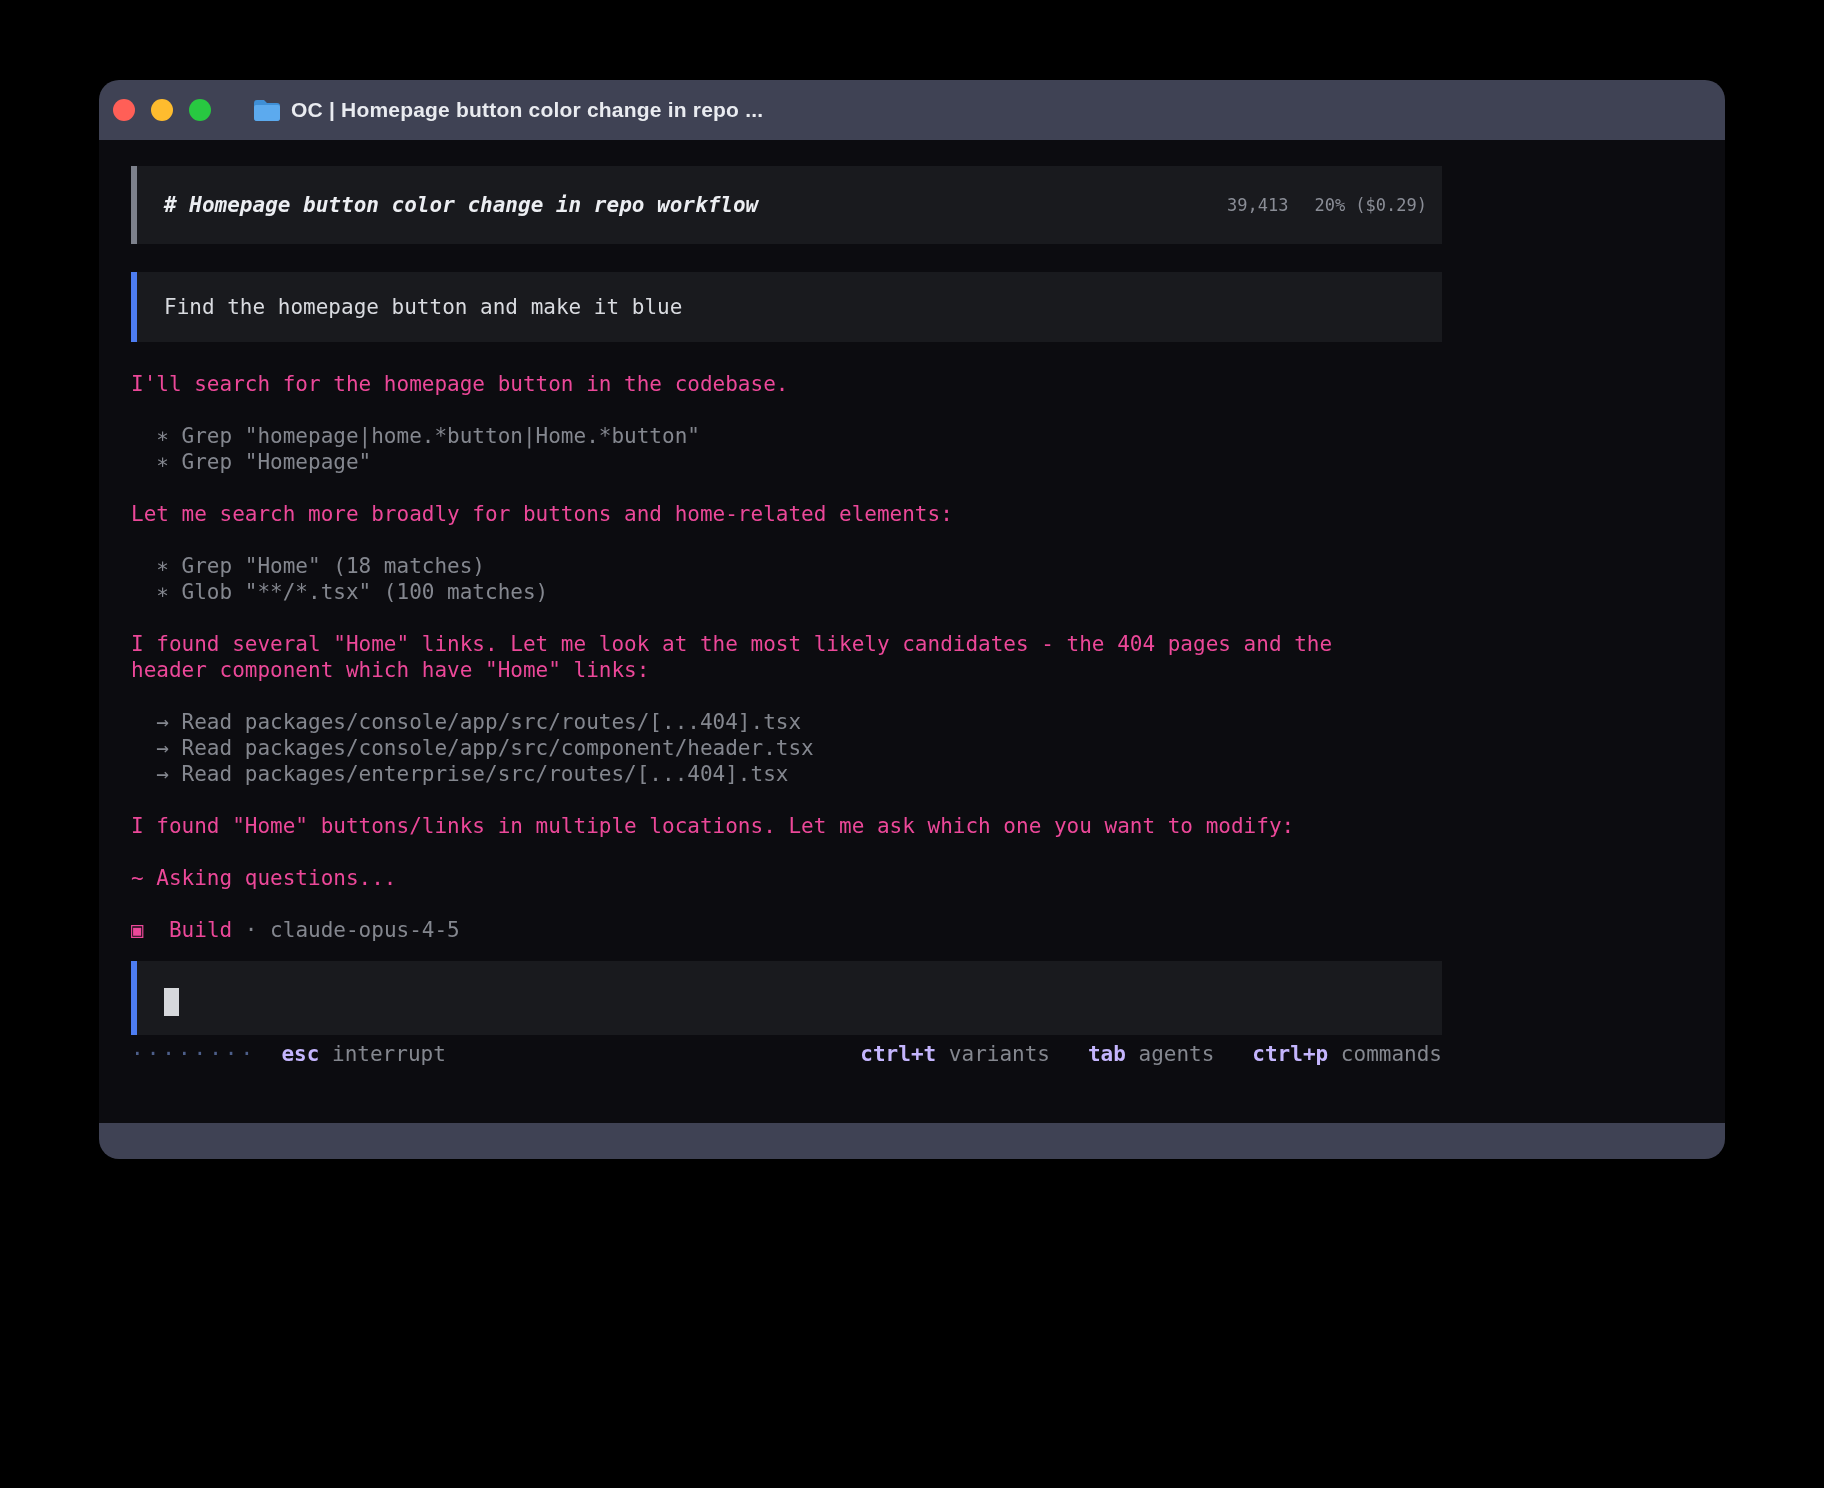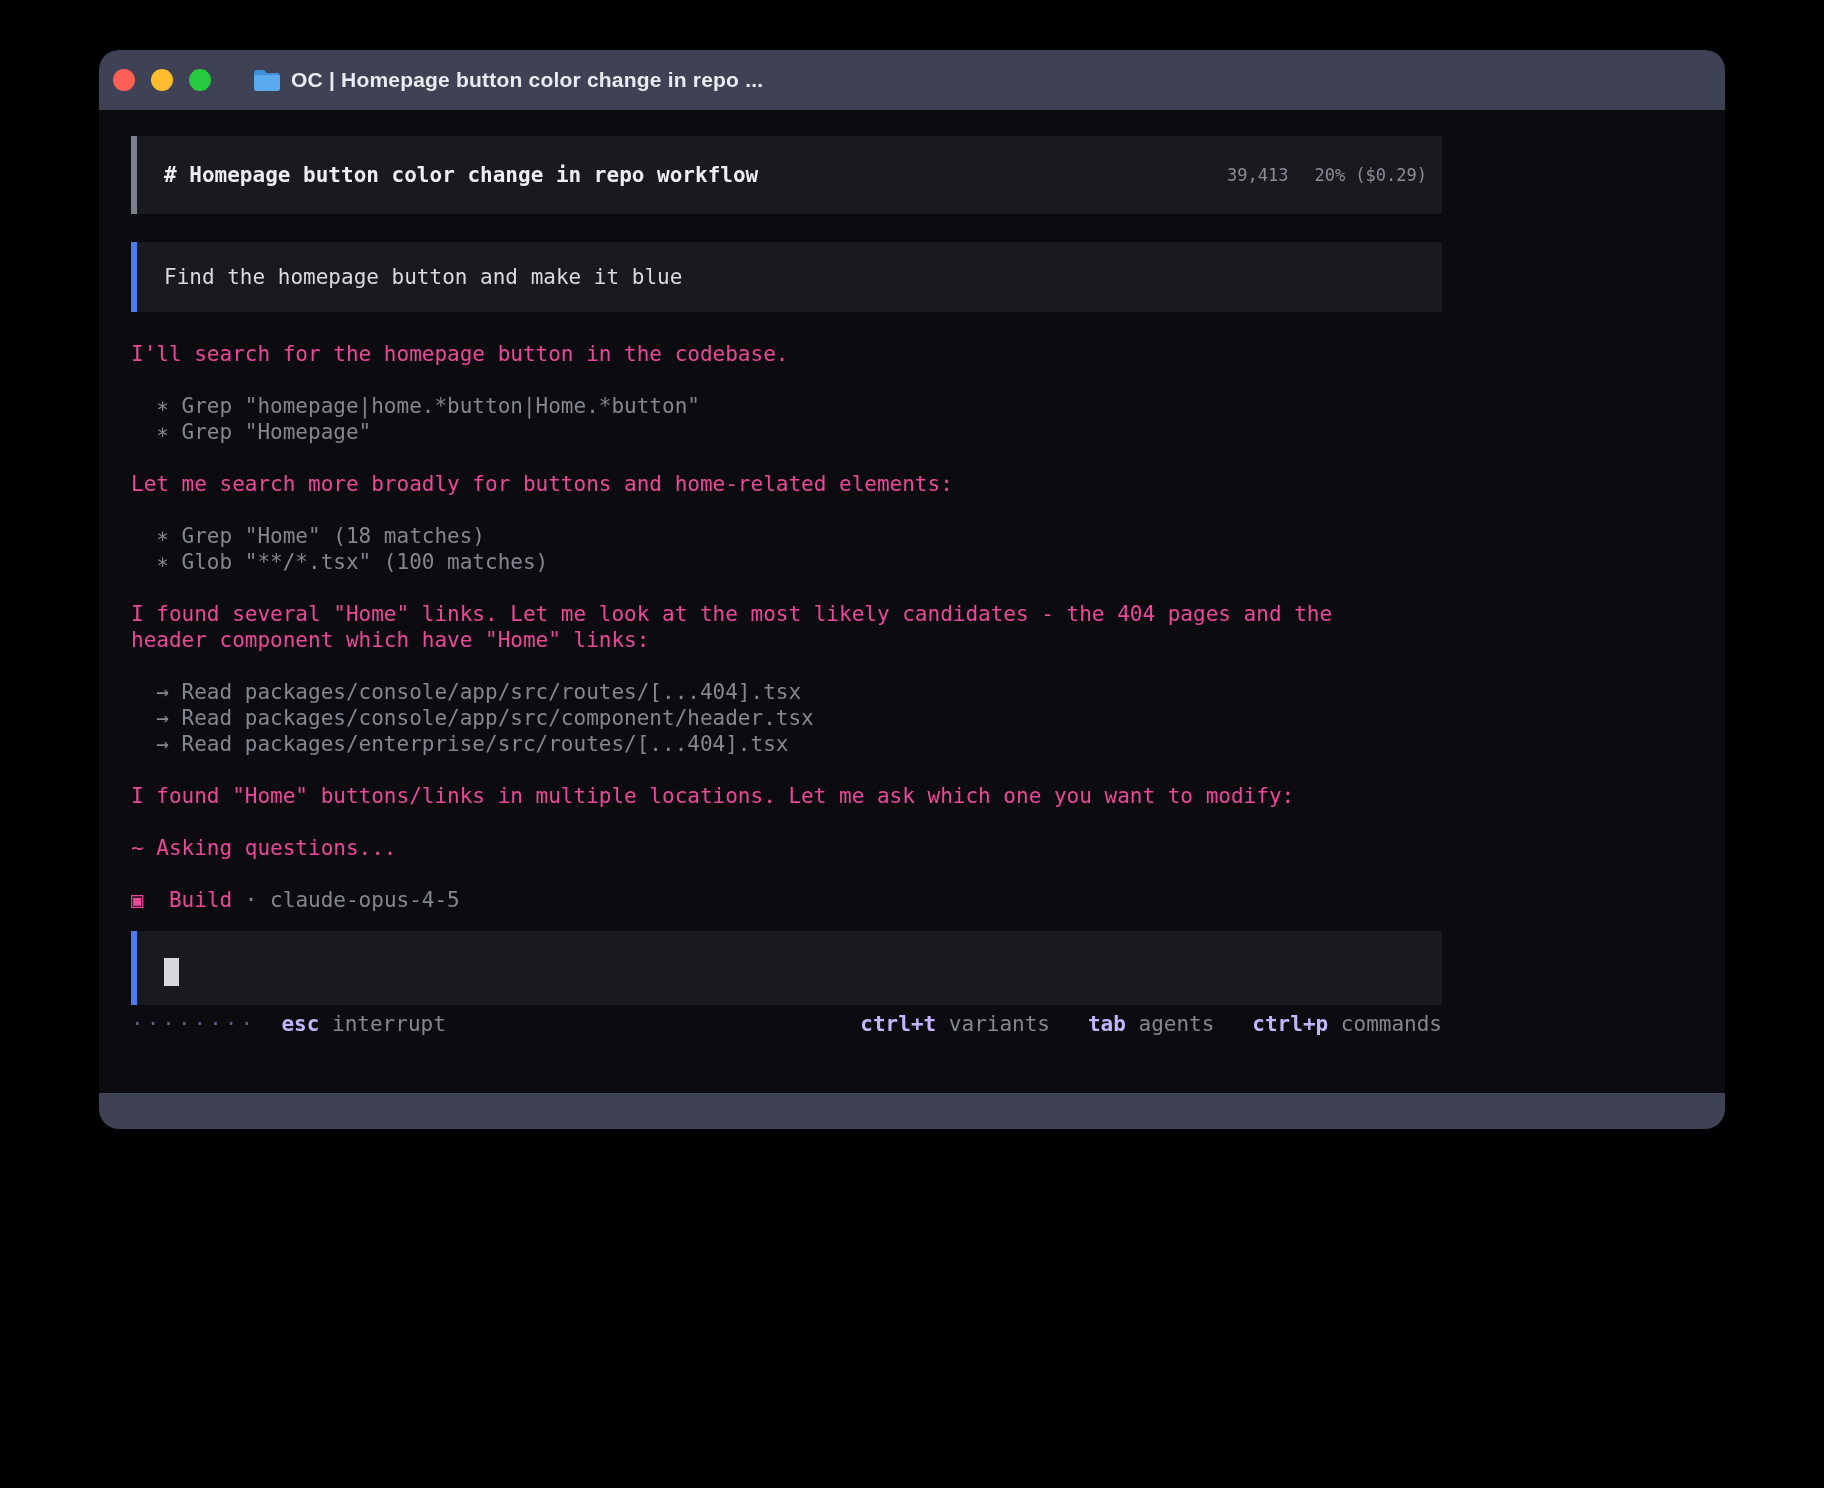--- a/index.html
+++ b/index.html
@@ -1,35 +1,35 @@
 <!DOCTYPE html>
 <html><head>
 <meta charset="utf-8">
 <style>
   html,body{margin:0;padding:0;background:#000;}
   .stage{position:relative;width:1824px;height:1488px;background:#000;overflow:hidden;
          font-family:"DejaVu Sans Mono",monospace;}
-  .window{position:absolute;left:99px;top:50px;width:1626px;height:1079px;
+  .window{position:absolute;left:99px;top:80px;width:1626px;height:1079px;
           background:#3f4254;border-radius:20px;overflow:hidden;
           box-shadow:0 30px 60px rgba(0,0,0,0.6);}
   .titlebar{height:60px;display:flex;align-items:center;padding-left:14px;}
   .lights{display:flex;align-items:center;}
   .light{width:22px;height:22px;border-radius:50%;margin-right:16px;display:inline-block;}
   .light.red{background:#ff5f57;}
   .light.yellow{background:#febc2e;}
   .light.green{background:#28c841;}
   .folder{margin-left:26px;display:inline-flex;align-items:center;}
   .win-title{margin-left:10px;color:#e9ebf0;font-size:21px;font-weight:bold;
              font-family:"Liberation Sans",sans-serif;letter-spacing:0.2px;}
   .terminal{height:983px;background:#0c0c10;padding:26px 0 0 32px;box-sizing:border-box;}
   .tui{width:1311px;}
   .block{background:#191a1e;box-sizing:border-box;}
   .header-block{height:78px;display:flex;align-items:center;justify-content:space-between;
                 border-left:6px solid #7d818c;padding:0 15px 0 27px;}
-  .h-title{color:#eceef2;font-weight:bold;font-size:21px;white-space:pre;}
+  .h-title{color:#eceef2;font-weight:bold;font-size:21px;white-space:pre;font-style:italic;}
   .h-stats{display:flex;gap:26px;color:#8a8d96;font-size:17px;white-space:pre;}
   .user-block{height:70px;display:flex;align-items:center;margin-top:28px;
               border-left:6px solid #4d7df2;padding:4px 27px;}
   .user-block span{color:#d9dbe0;font-size:21px;white-space:pre;}
   .transcript{margin-top:29px;padding-left:0;}
   .term-line{height:26px;line-height:26px;font-size:21px;white-space:pre;}
   .c-fg{color:#ec4899;}
   .c-dim{color:#84878f;}
   .c-dim2{color:#6b6e78;}
   .c-blue{color:#538af8;}

